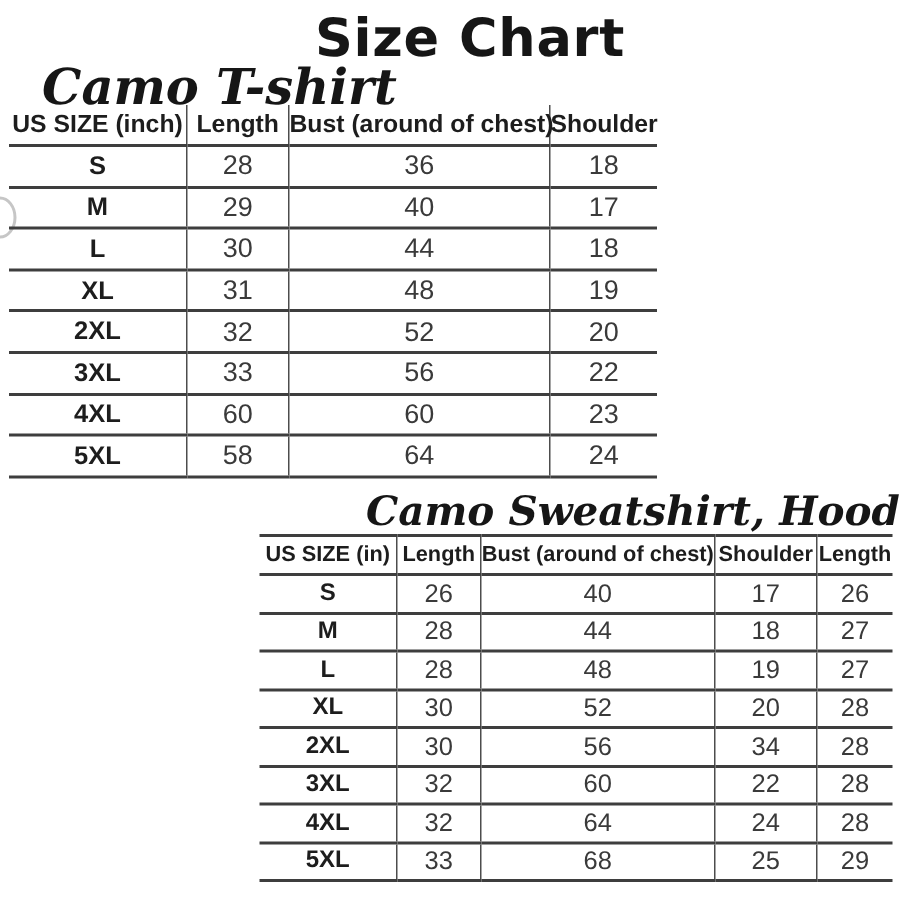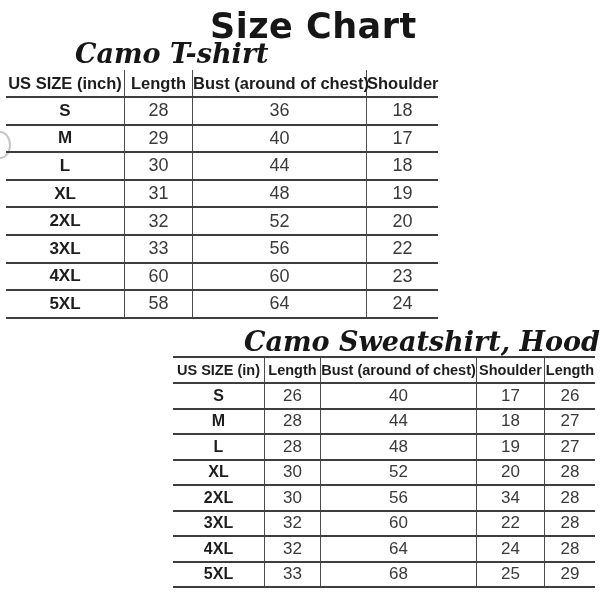--- a/index.html
+++ b/index.html
@@ -21,21 +21,21 @@
     font-family:"DejaVu Sans", sans-serif;
     font-size:35px; font-weight:bold; color:var(--title);
     letter-spacing:0.5px; white-space:nowrap;text-align:right;
   }
   .sub-title{
     position:absolute;
     font-family:"DejaVu Serif", serif;
     font-style:italic; font-weight:bold;
     color:var(--title); white-space:nowrap;
   }
-  .tshirt-title{ left:28px; top:38px; font-size:27px;margin-left:47px; }
+  .tshirt-title{ left:28px; top:38px; font-size:33px; }
   .sweat-title{ left:244px; top:326px; font-size:27px; }
 
   table{ position:absolute; border-collapse:collapse; table-layout:fixed; }
   th, td{ text-align:center; vertical-align:middle; padding:0; white-space:nowrap; overflow:visible; }
 
   
   th, td{ border-bottom:2px solid var(--line); }
   
   tr > * + *{ border-left:1px solid var(--vline); }
 

